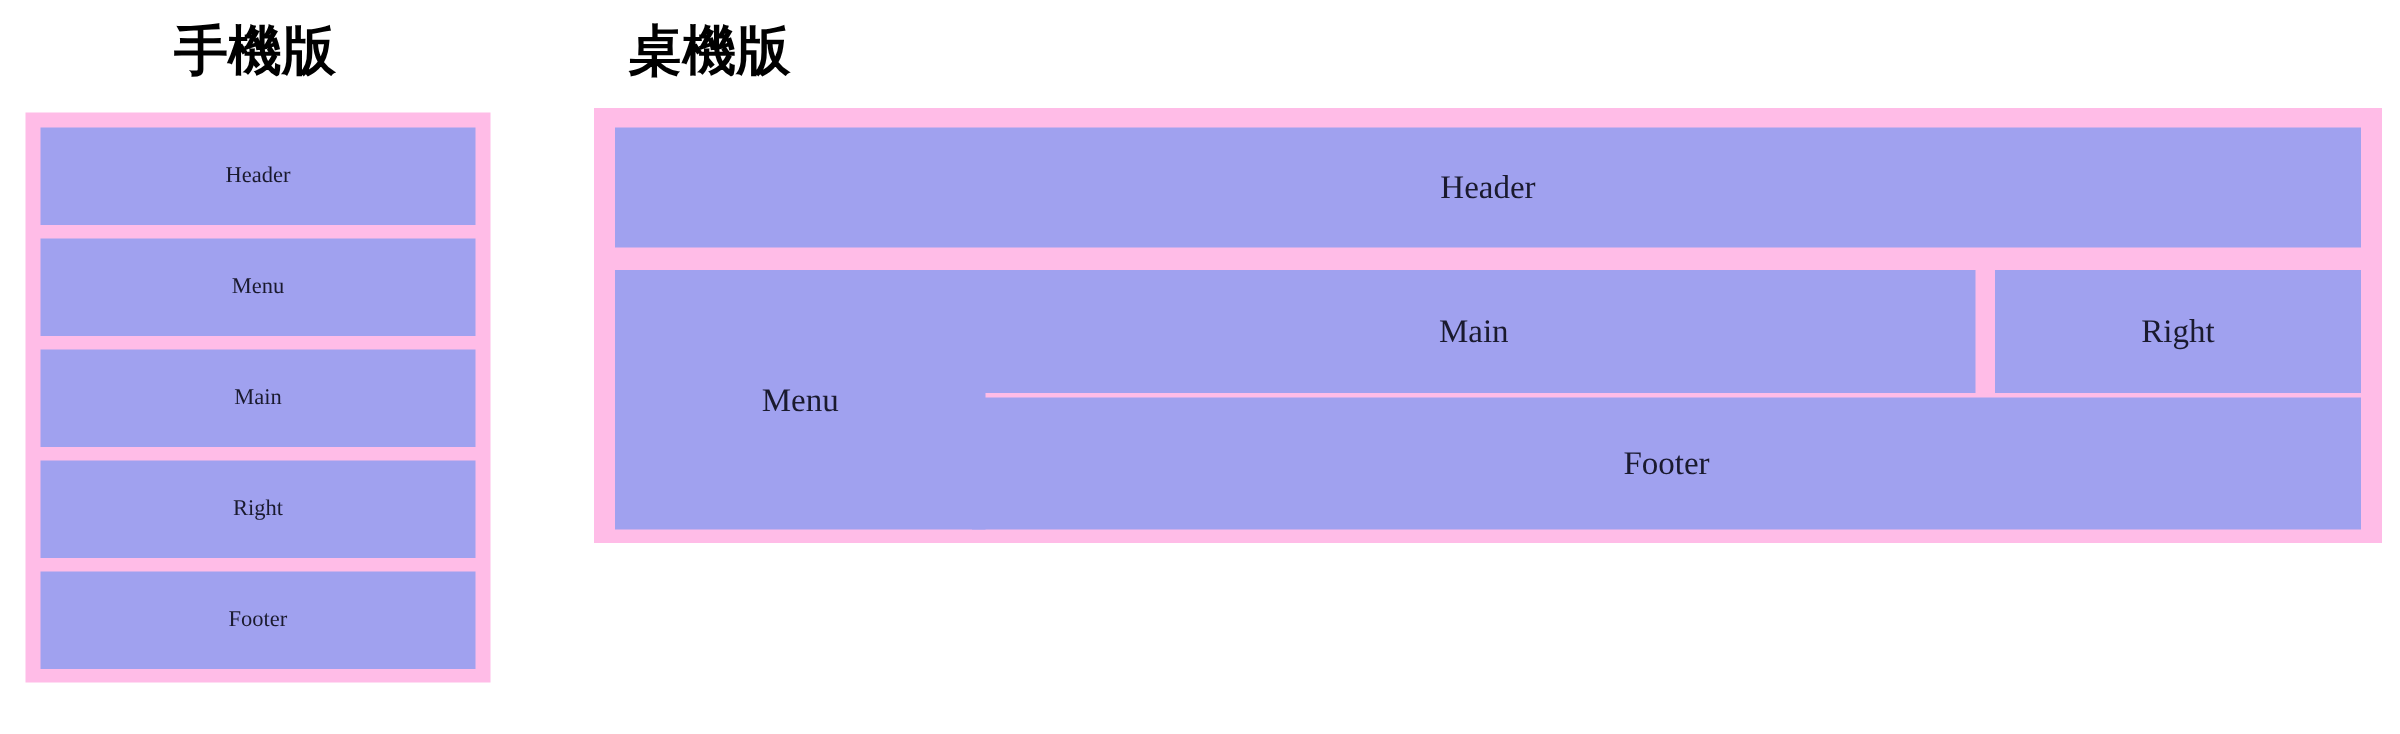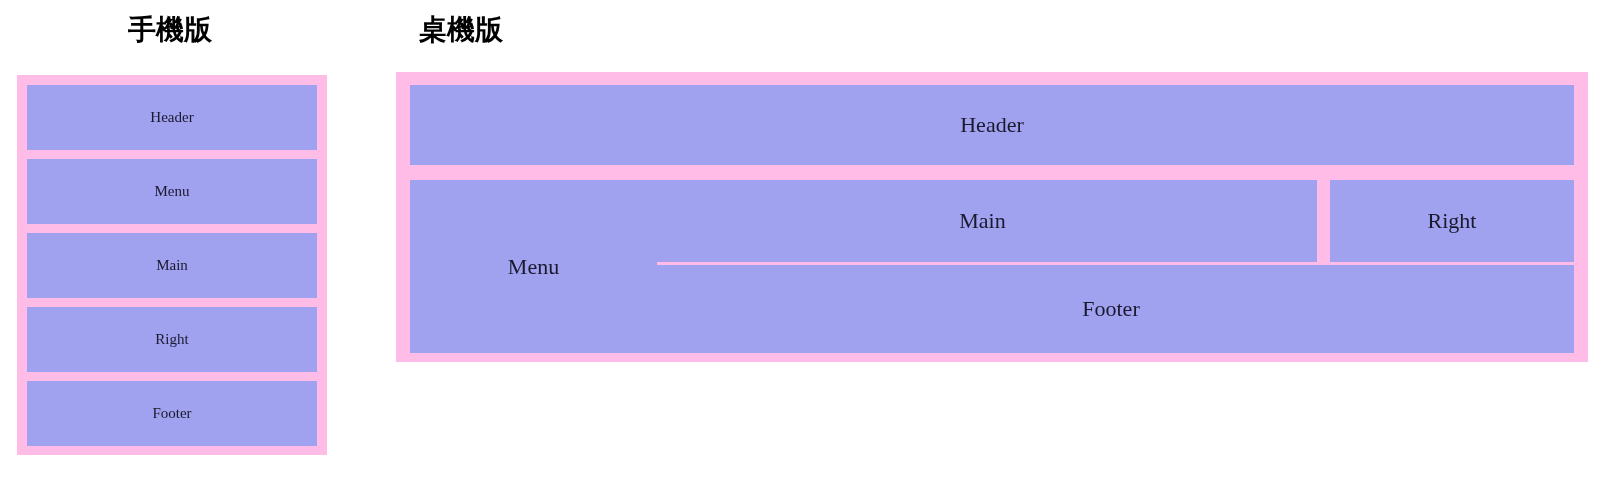--- a/index.html
+++ b/index.html
@@ -12,21 +12,21 @@
     height: 489px;
     position: relative;
     font-family: "Liberation Serif", "DejaVu Serif", serif;
     overflow: hidden;
   }
 
   .title {
     position: absolute;
     font-family: "Liberation Sans", "DejaVu Sans", sans-serif;
     font-weight: bold;
-    font-size: 28px;
+    font-size: 36px;
     color: #000000;
     white-space: nowrap;
     line-height: 1;
   }
   #mobile-title { left: 0; top: 16px; width: 340px; text-align: center; }
   #desktop-title { left: 419px; top: 16px; width: 1192px; }
 
   
   .frame {
     position: absolute;

